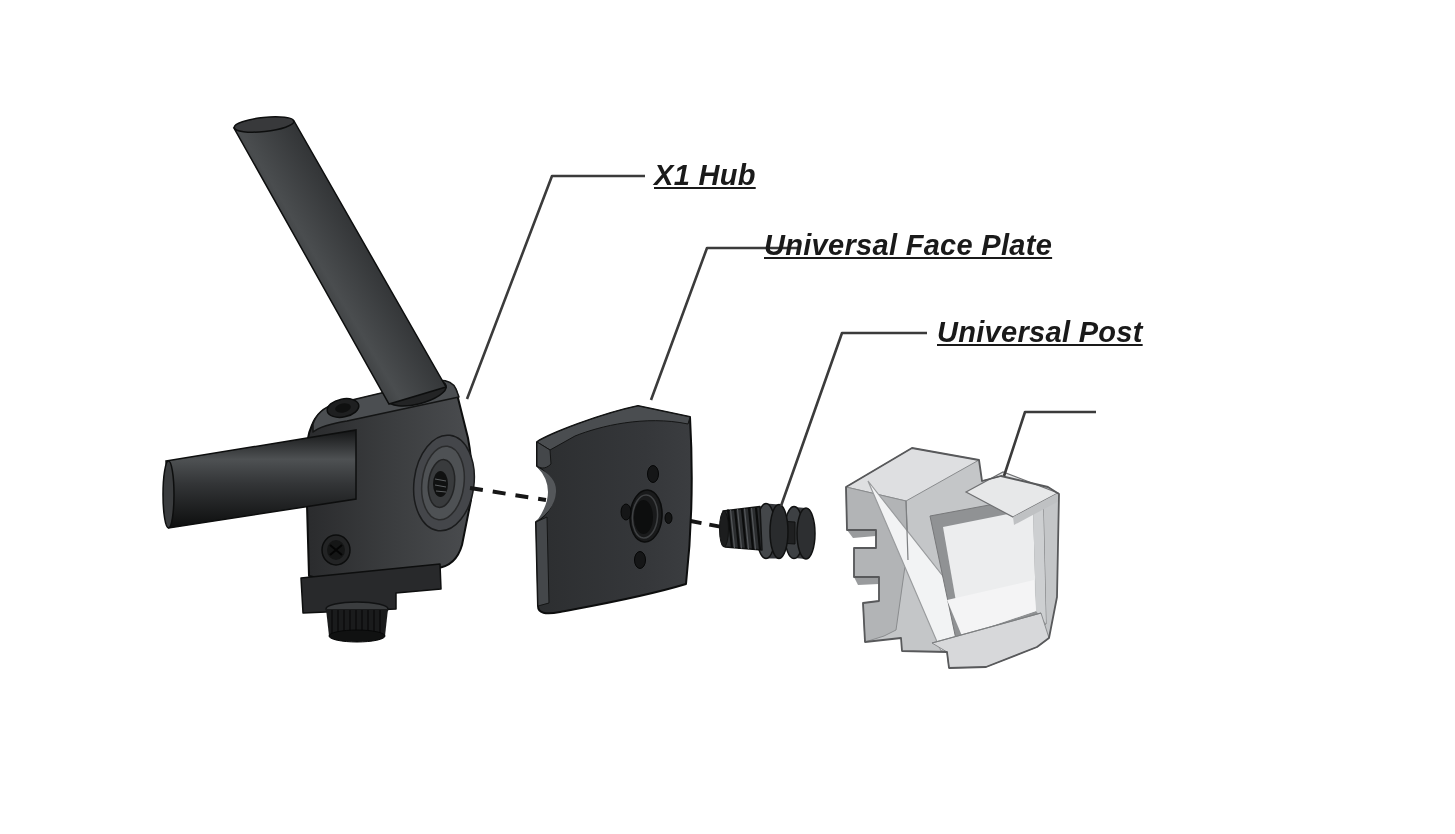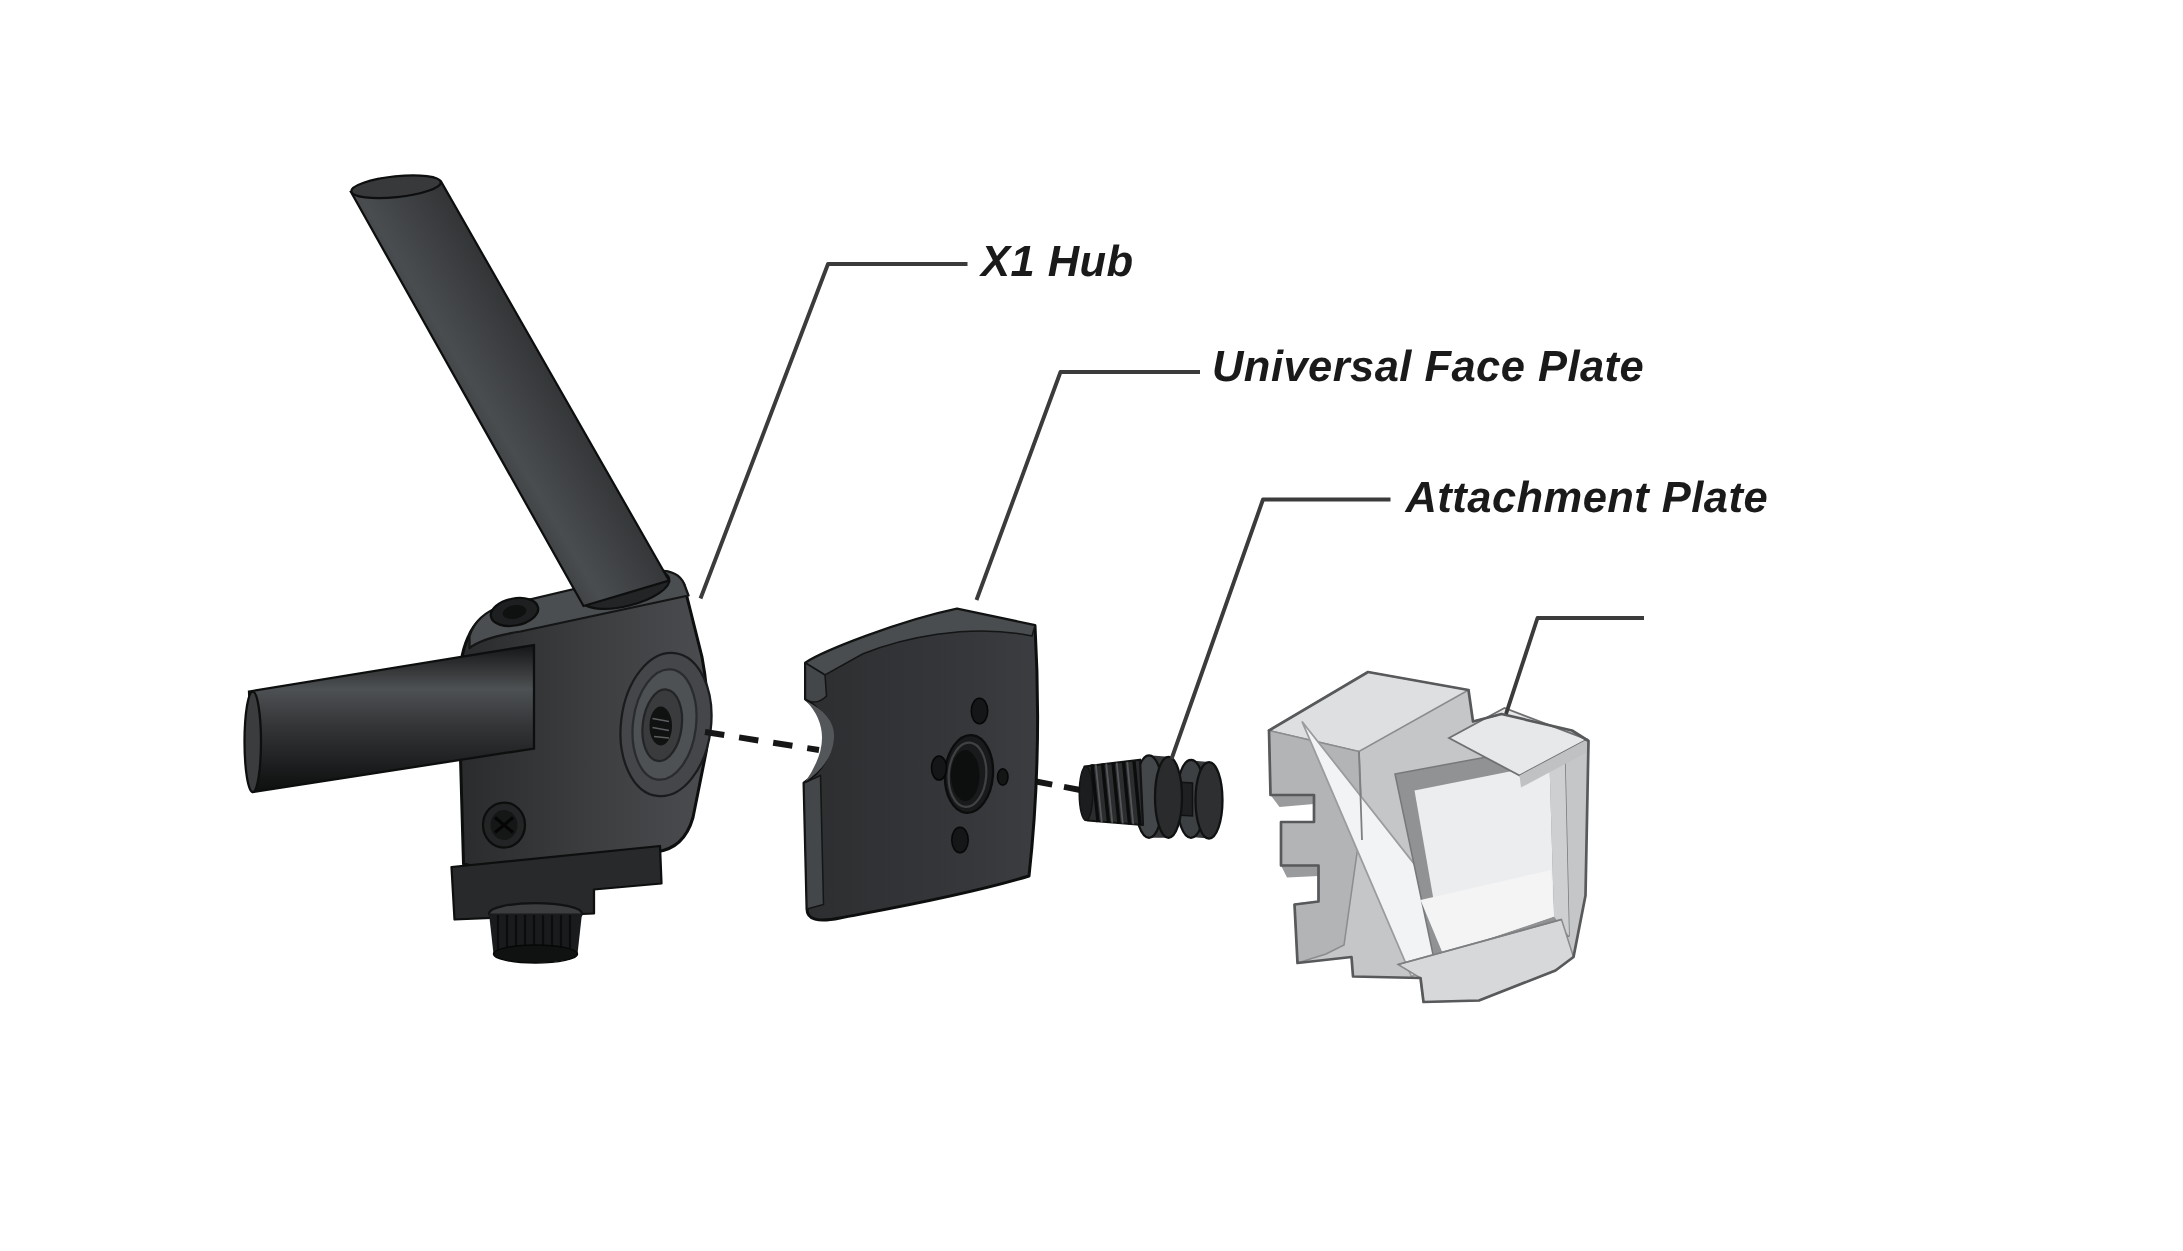--- a/index.html
+++ b/index.html
@@ -19,23 +19,24 @@
     position: absolute;
     font-family: "Liberation Sans", sans-serif;
     font-style: italic;
     font-weight: bold;
     font-size: 29px;
     line-height: 30px;
     color: #1a1a1a;
     letter-spacing: 0.3px;
     white-space: nowrap;
     user-select: none;
+    text-decoration: underline;
   }
   .label-x1-hub            { left: 654px;  top: 160px; }
-  .label-universal-face    { left: 808px;  top: 230px; }
+  .label-universal-face    { left: 764px;  top: 230px; }
   .label-attachment-post   { left: 937px;  top: 317px; }
   .label-seg-corner-hub    { left: 1104px; top: 395px; }
 </style>
 </head>
 <body>
 
 <div class="stage">
 
   <svg width="1455" height="834" viewBox="0 0 1455 834">
     <defs>
@@ -195,16 +196,16 @@
       <path d="M800,248 L707,248 L651,400"></path>
       <path d="M927,333 L842,333 L781,506"></path>
       <path d="M1096,412 L1025,412 L1004,476"></path>
     </g>
   </svg>
 
   <div class="part-label label-x1-hub">X1 Hub</div>
 
   <div class="part-label label-universal-face">Universal Face Plate</div>
 
-  <div class="part-label label-attachment-post">Attachment Plate</div>
+  <div class="part-label label-attachment-post">Universal Post</div>
 
 
 </div>
 
 </body></html>

